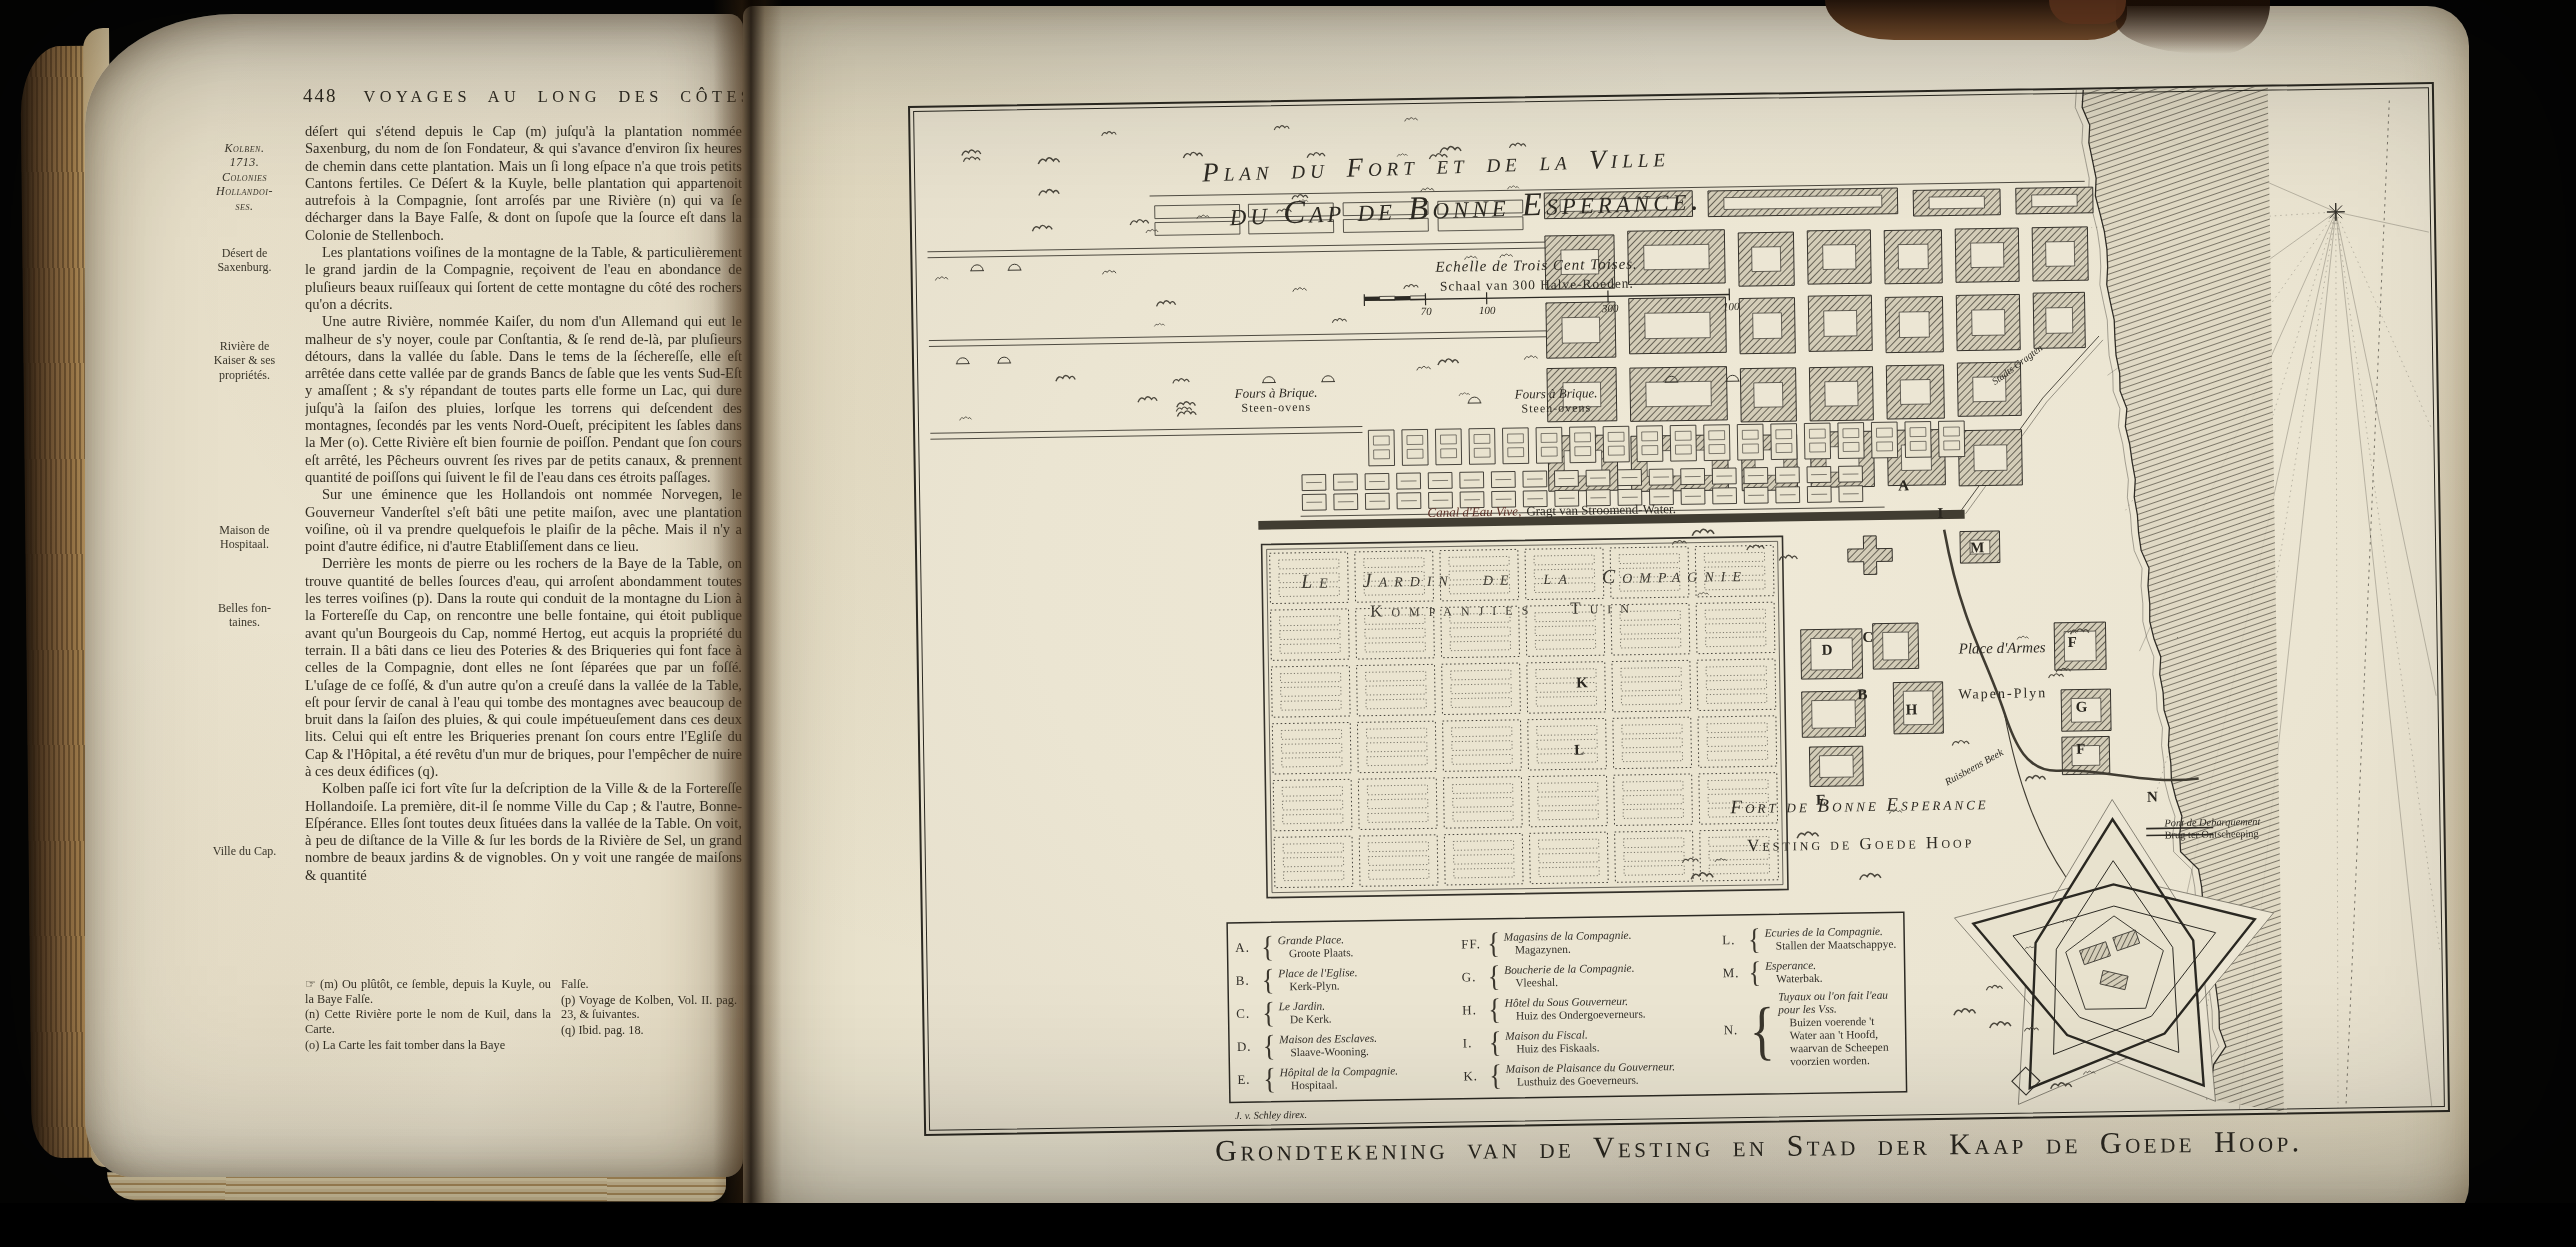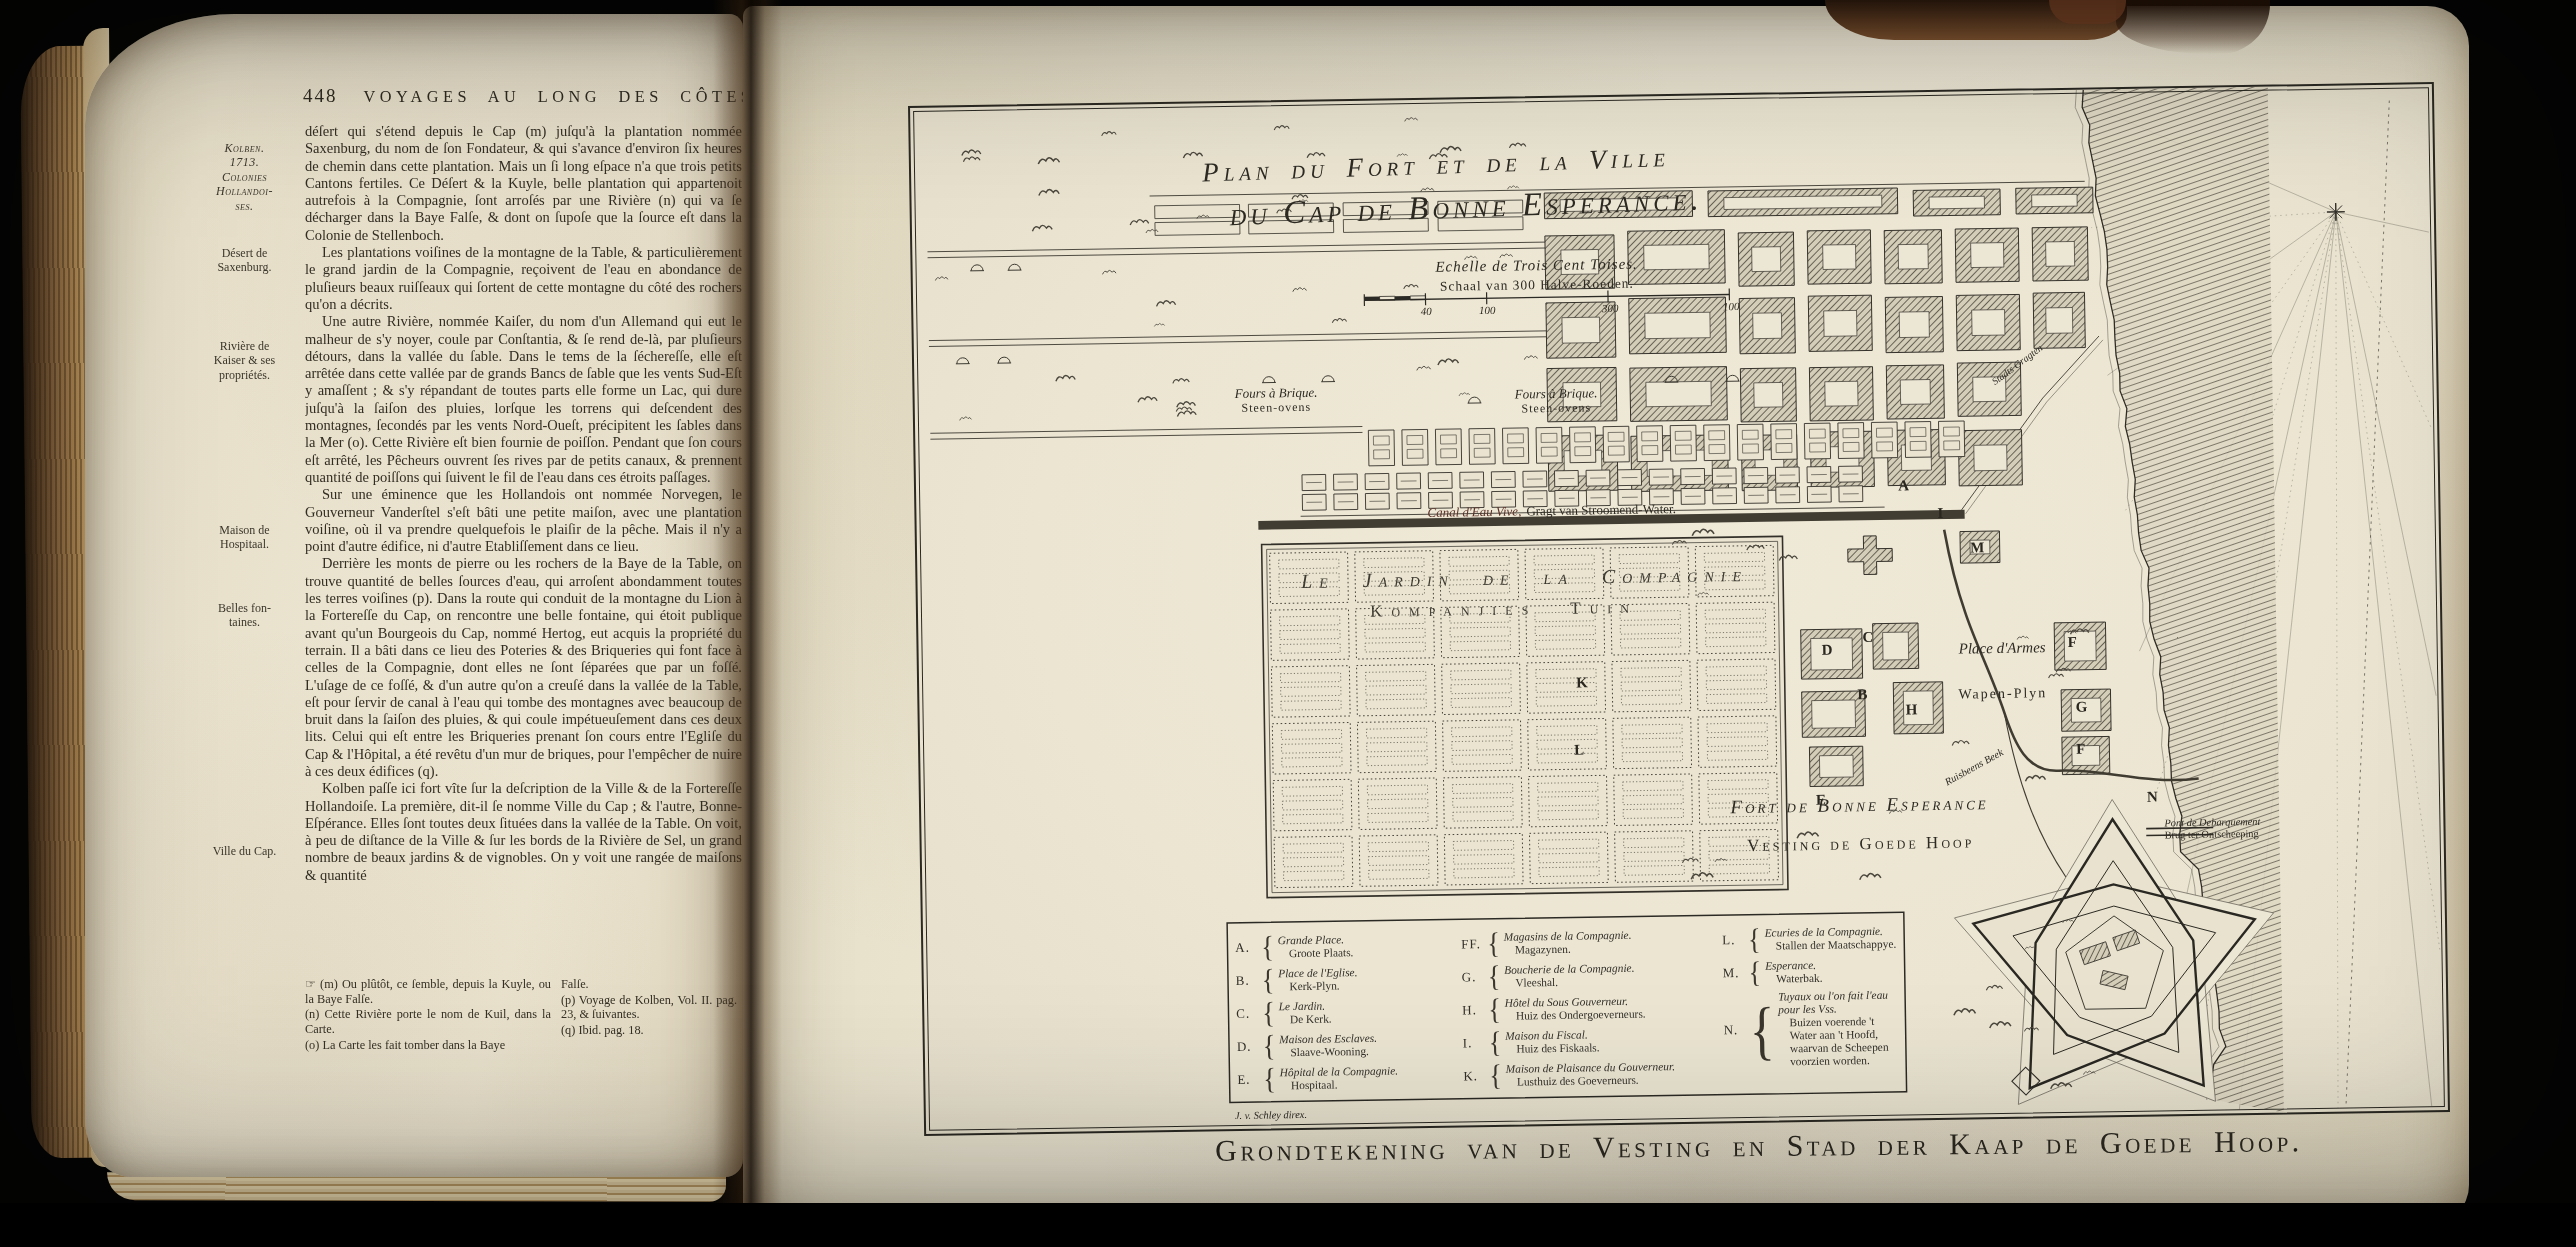--- a/index.html
+++ b/index.html
@@ -675,21 +675,21 @@
             <rect x="502.5" y="198.5" width="15.5" height="4" fill="none" stroke="#2c2a24" stroke-width="0.8"></rect>
           </g>
       </svg>
       <div class="plate-inner"></div>
 
       <div class="m-label m-title1">Plan du Fort et de la Ville</div>
       <div class="m-label m-title2">du Cap de Bonne Esperance.</div>
 
       <div class="m-label m-scalefr">Echelle de Trois Cent Toises.</div>
       <div class="m-label m-scalenl">Schaal van 300 Halve-Roeden.</div>
-      <span class="m-tick" style="left:496px">40</span>
+      <span class="m-tick" style="left:496px">70</span>
       <span class="m-tick" style="left:557px">100</span>
       <span class="m-tick" style="left:680px">300</span>
       <span class="m-tick" style="left:801px">100</span>
 
       <div class="m-label m-fours" style="left:275px;top:283px;width:173px">
         <span class="fr">Fours à Brique.</span>
         <span class="nl">Steen-ovens</span>
       </div>
       <div class="m-label m-fours" style="left:555px;top:288px;width:173px">
         <span class="fr">Fours à Brique.</span>

